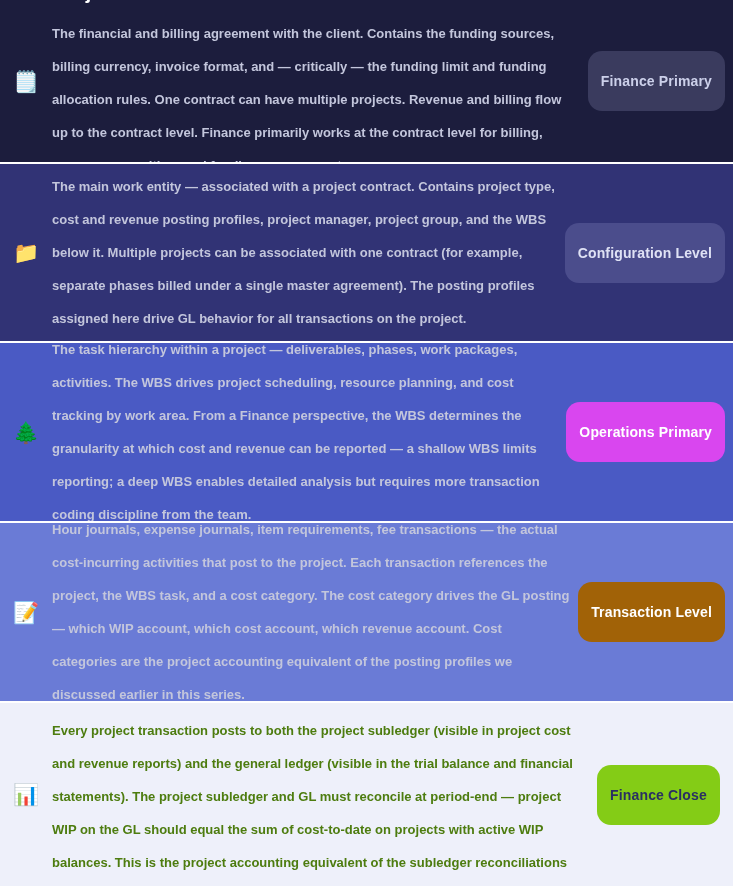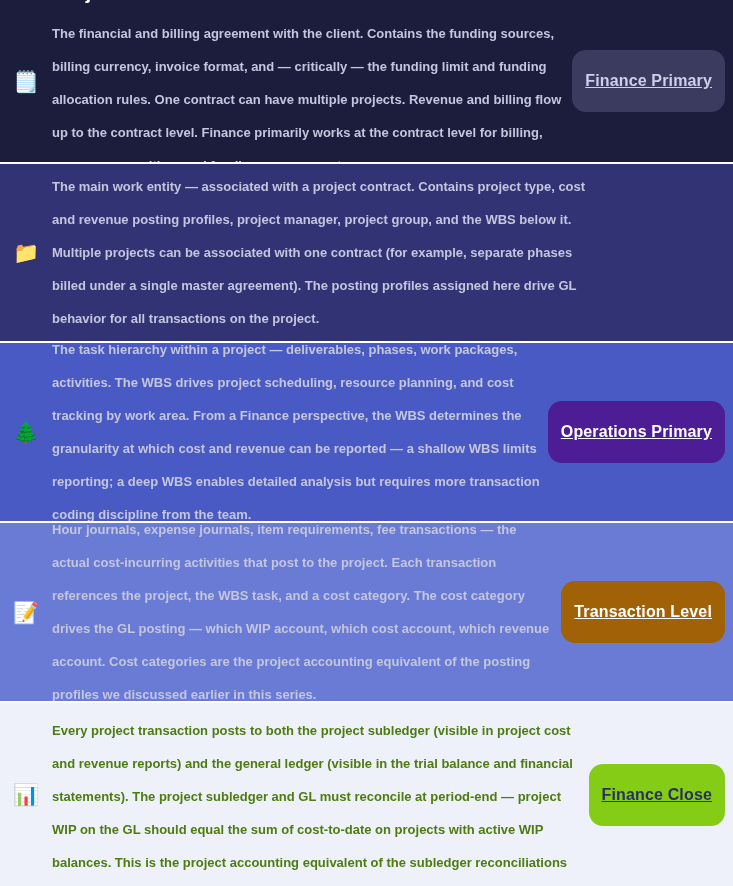--- a/index.html
+++ b/index.html
@@ -82,31 +82,30 @@
     display: flex;
     align-items: center;
     justify-content: center;
     padding-right: 8px;
   }
 
   .badge {
     display: inline-block;
     padding: 22px 13px;
     border-radius: 14px;
-    font-size: 16px;
+    font-size: 14px;
     font-weight: bold;
     letter-spacing: 0.15px;
     white-space: nowrap;
     text-align: center;
-    text-decoration: underline;
   }
 
   .badge-0 { background: #3a3b5e; color: #ccd0ea; }
   .badge-1 { background: #4b4d8c; color: #dfe2f5; }
-  .badge-2 { background: #4c1d95; color: #ffffff; }
+  .badge-2 { background: #d946ef; color: #ffffff; }
   .badge-3 { background: #a16207; color: #ffffff; }
   .badge-4 { background: #84cc16; color: #2a2f62; }
 </style>
 </head>
 <body>
 
 <div class="hierarchy-list">
 
   <div class="level-row row-0">
     <div class="row-icon">🗒️</div>
@@ -116,20 +115,23 @@
     </div>
     <div class="badge-wrap">
       <span class="badge badge-0">Finance Primary</span>
     </div>
   </div>
 
   <div class="level-row row-1">
     <div class="row-icon">📁</div>
     <div class="row-body">
       <div class="row-desc">The main work entity — associated with a project contract. Contains project type, cost and revenue posting profiles, project manager, project group, and the WBS below it. Multiple projects can be associated with one contract (for example, separate phases billed under a single master agreement). The posting profiles assigned here drive GL behavior for all transactions on the project.</div>
+    </div>
+    <div class="badge-wrap">
+      <span class="badge badge-1">Configuration Level</span>
     </div>
   </div>
 
   <div class="level-row row-2">
     <div class="row-icon">🌲</div>
     <div class="row-body">
       <div class="row-desc">The task hierarchy within a project — deliverables, phases, work packages, activities. The WBS drives project scheduling, resource planning, and cost tracking by work area. From a Finance perspective, the WBS determines the granularity at which cost and revenue can be reported — a shallow WBS limits reporting; a deep WBS enables detailed analysis but requires more transaction coding discipline from the team.</div>
     </div>
     <div class="badge-wrap">
       <span class="badge badge-2">Operations Primary</span>

